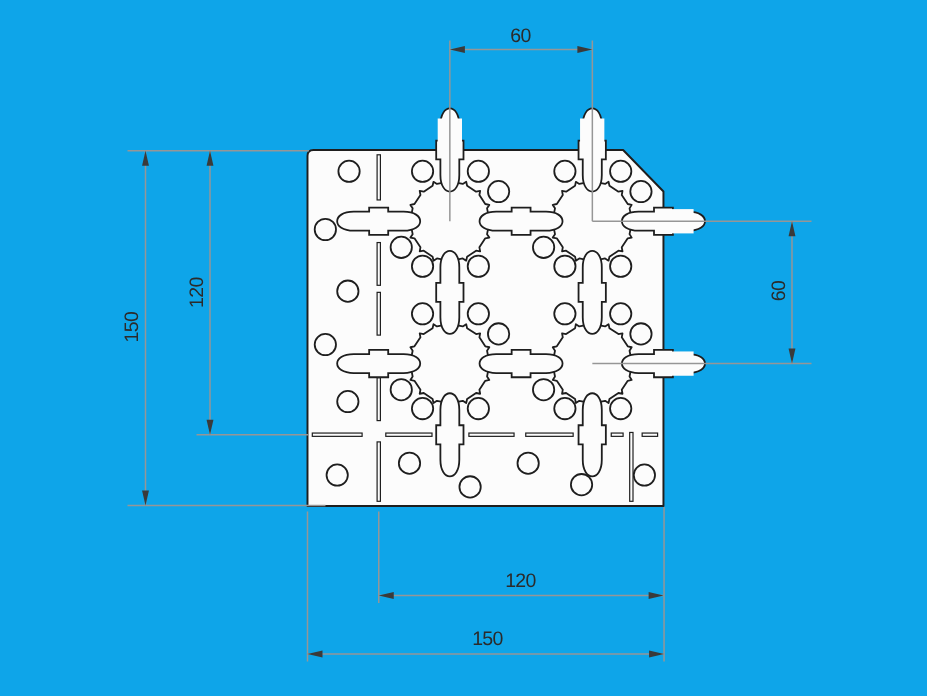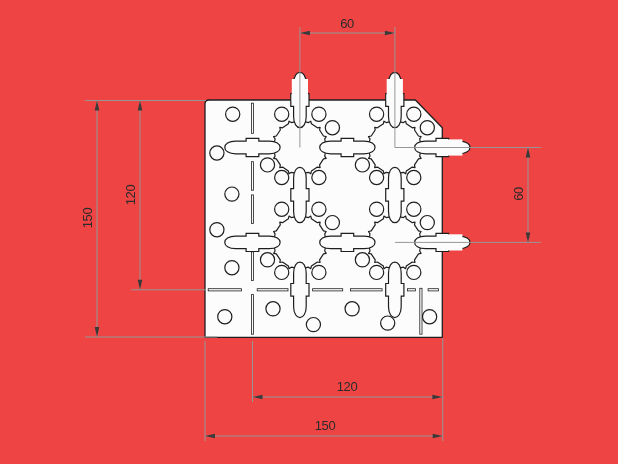--- a/index.html
+++ b/index.html
@@ -1,16 +1,16 @@
 <!DOCTYPE html>
 <html><head>
 <meta charset="utf-8">
 <style>
   html,body{margin:0;padding:0;background:#ffffff;}
-  #stage{position:relative;width:618px;height:464px;background:#ef4444;overflow:hidden;
+  #stage{position:relative;width:618px;height:464px;background:#0ea5e9;overflow:hidden;
          font-family:"Liberation Sans", sans-serif;}
   svg{display:block;}
   .dimtext{font-family:"Liberation Sans", sans-serif;font-size:13px;letter-spacing:-0.4px;}
 </style>
 </head>
 <body>
 
 <div id="stage">
   <svg id="svg" width="618" height="464" viewBox="0 0 618 464">
     <g id="gPlate">

